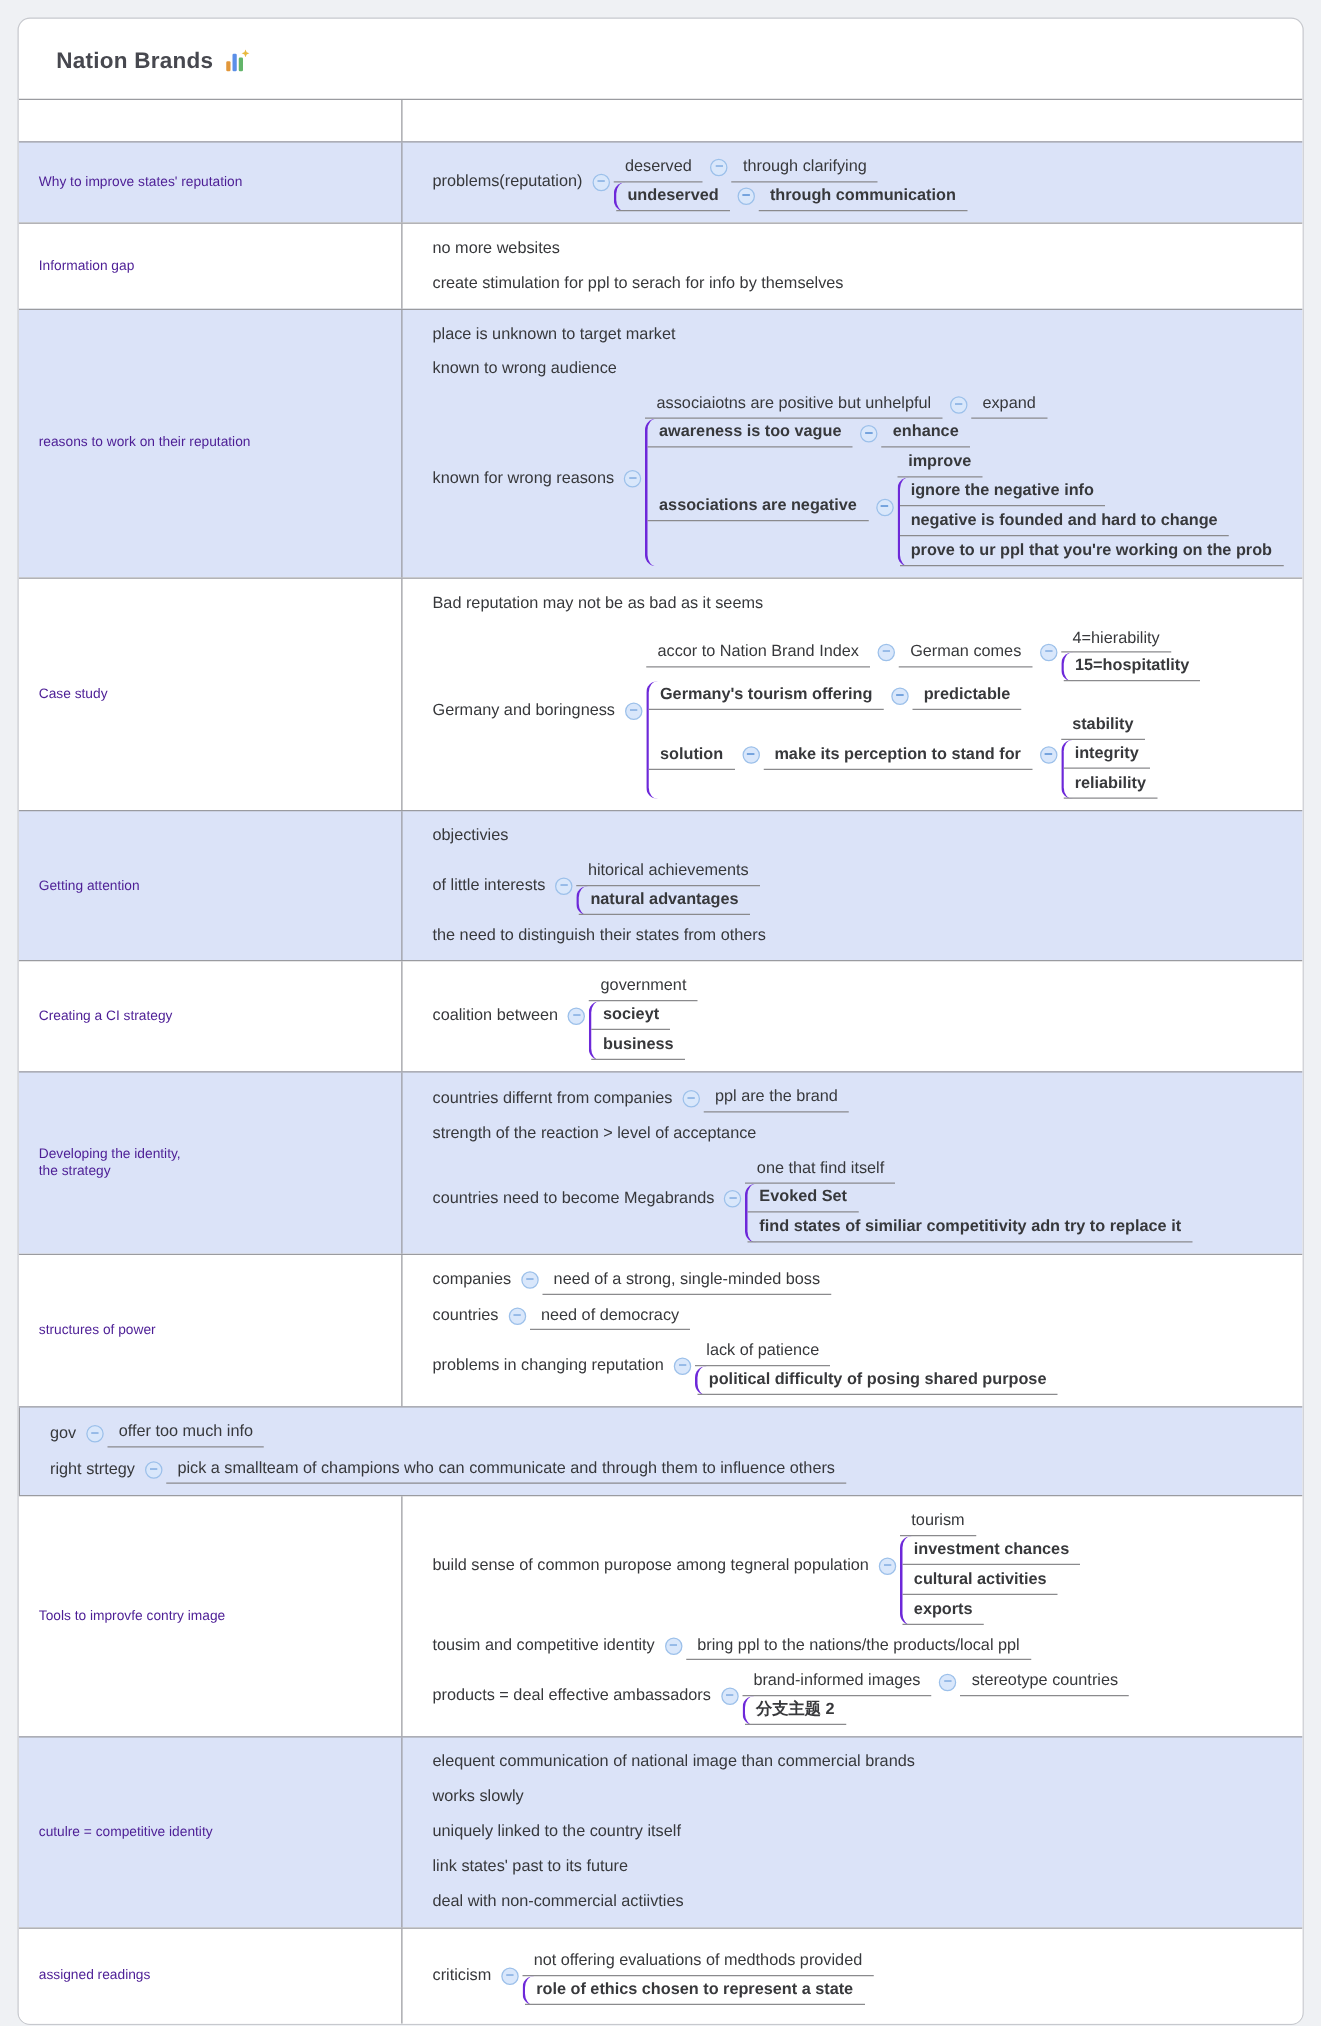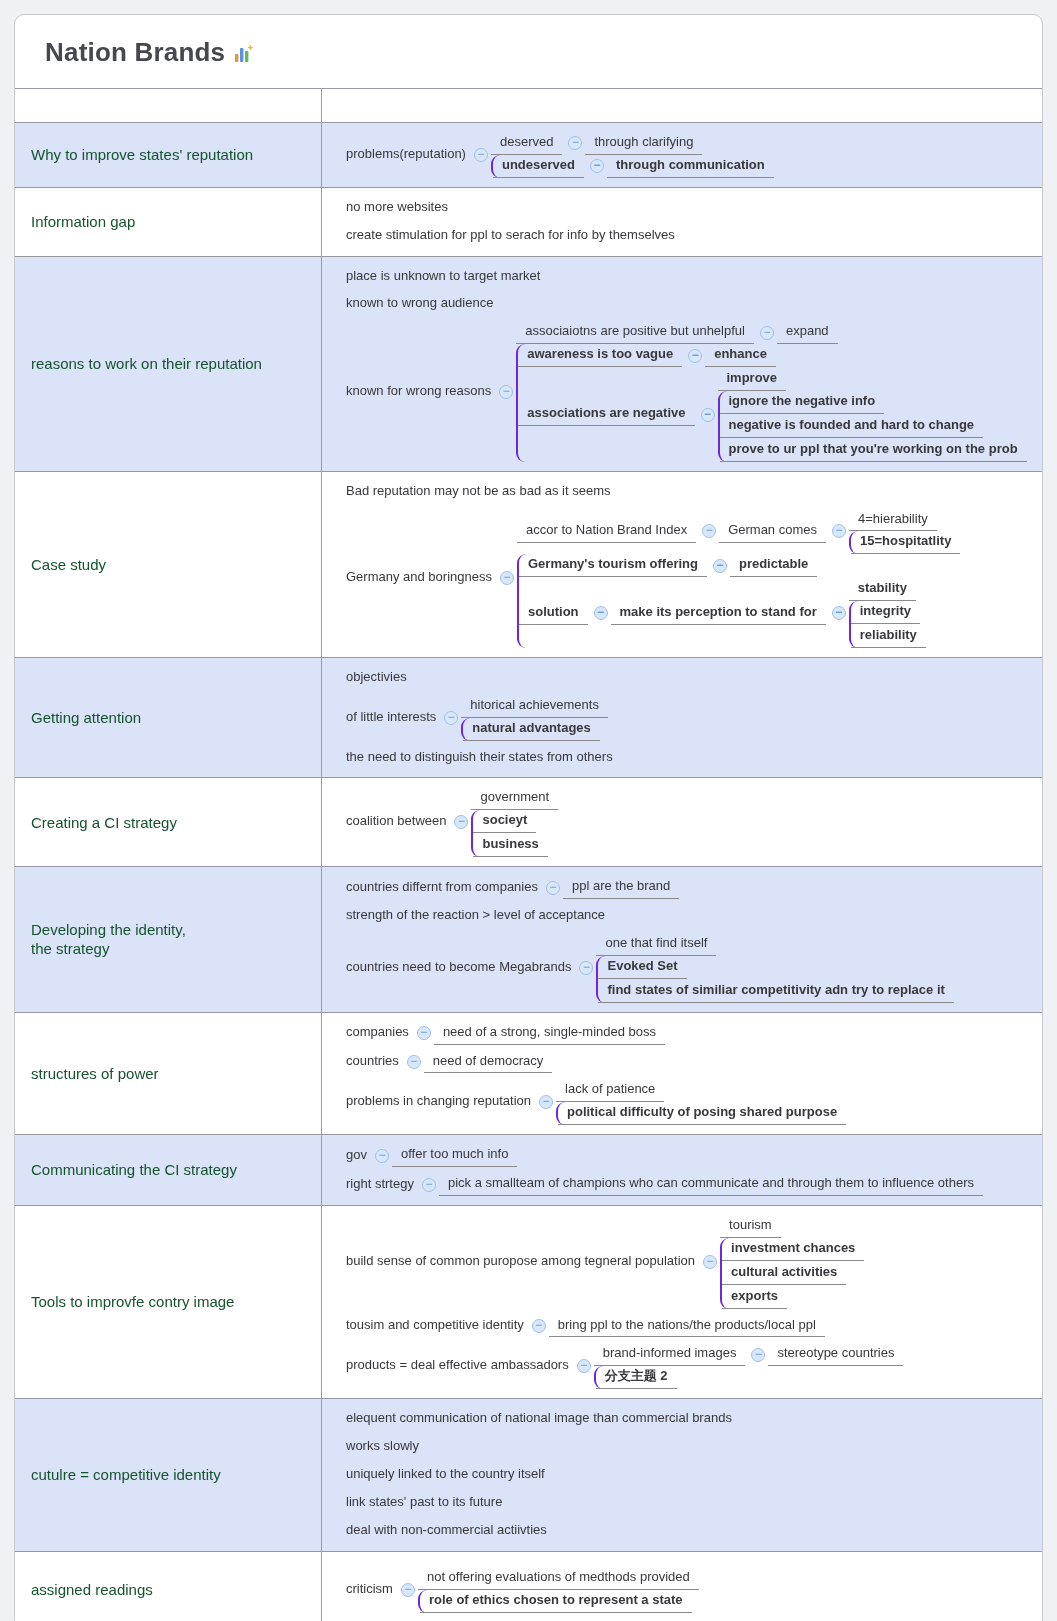--- a/index.html
+++ b/index.html
@@ -1,25 +1,25 @@
 <!DOCTYPE html>
 <html><head>
 <meta charset="utf-8">
 <style>
   * { box-sizing: border-box; margin: 0; padding: 0; }
   html,body { width:1057px; height:1621px; background:#eff1f4; font-family:"Liberation Sans","DejaVu Sans",sans-serif; }
   .card { width:1029px; margin:14px auto 0 auto; background:#ffffff; border:1px solid #c7c9ce; border-radius:10px; overflow:hidden; }
   .titlebar { display:flex; align-items:center; gap:9px; padding:22px 0 20px 30px; }
-  .title { font-size:26px; font-weight:700; color:#47484f; letter-spacing:0.2px; }
+  .title { font-size:18px; font-weight:700; color:#47484f; letter-spacing:0.2px; }
   .title-icon { width:20px; height:20px; margin-top:2px; }
   .row { display:grid; grid-template-columns:306px 1fr; border-top:1px solid #9a9ba0; background:#ffffff; }
   .row.shaded { background:#dbe3f8; }
   .cell { display:flex; }
   .label-cell { align-items:center; padding:8px 10px 8px 16px; }
-  .row-label { font-size:15px; color:#14532d; white-space:pre-line; line-height:1.3; }
+  .row-label { font-size:11px; color:#4c1d95; white-space:pre-line; line-height:1.3; }
   .content-cell { border-left:1px solid #9a9ba0; flex-direction:column; justify-content:center; align-items:flex-start; padding:9px 6px 9px 12px; gap:5px; }
   .mm-node { display:flex; align-items:center; }
   .mm-label { font-size:13px; color:#37383b; white-space:nowrap; line-height:1.3;
               border-bottom:1px solid #8a8a8d; padding:2px 9px 3px 9px; }
   .mm-label.root { border-bottom:none; padding-left:12px; padding-right:2px; }
   .mm-minus { flex:none; width:14px; height:14px; border-radius:50%; background:#d9e7fb; border:1px solid #9cc0ea;
               color:#6397d8; font-size:12px; line-height:11px; text-align:center; margin:0 3px 0 6px; }
   .mm-children { display:flex; flex-direction:column; align-items:flex-start; }
   .mm-rest { display:flex; flex-direction:column; align-items:flex-start;
              border-left:2px solid #6d28d9; border-radius:9px 0 0 9px;font-weight:bold; }
@@ -339,23 +339,20 @@
               <div class="mm-rest">
                 <div class="mm-node">
                   <span class="mm-label">political difficulty of posing shared purpose</span>
                 </div>
               </div>
             </div>
           </div>
         </div>
       </div>
       <div class="row shaded" style="min-height: 58px;">
-        <div class="cell label-cell">
-          <span class="row-label">Communicating the CI strategy</span>
-        </div>
         <div class="cell content-cell">
           <div class="mm-node">
             <span class="mm-label root">gov</span>
             <span class="mm-minus">−</span>
             <div class="mm-children">
               <div class="mm-node">
                 <span class="mm-label">offer too much info</span>
               </div>
             </div>
           </div>

